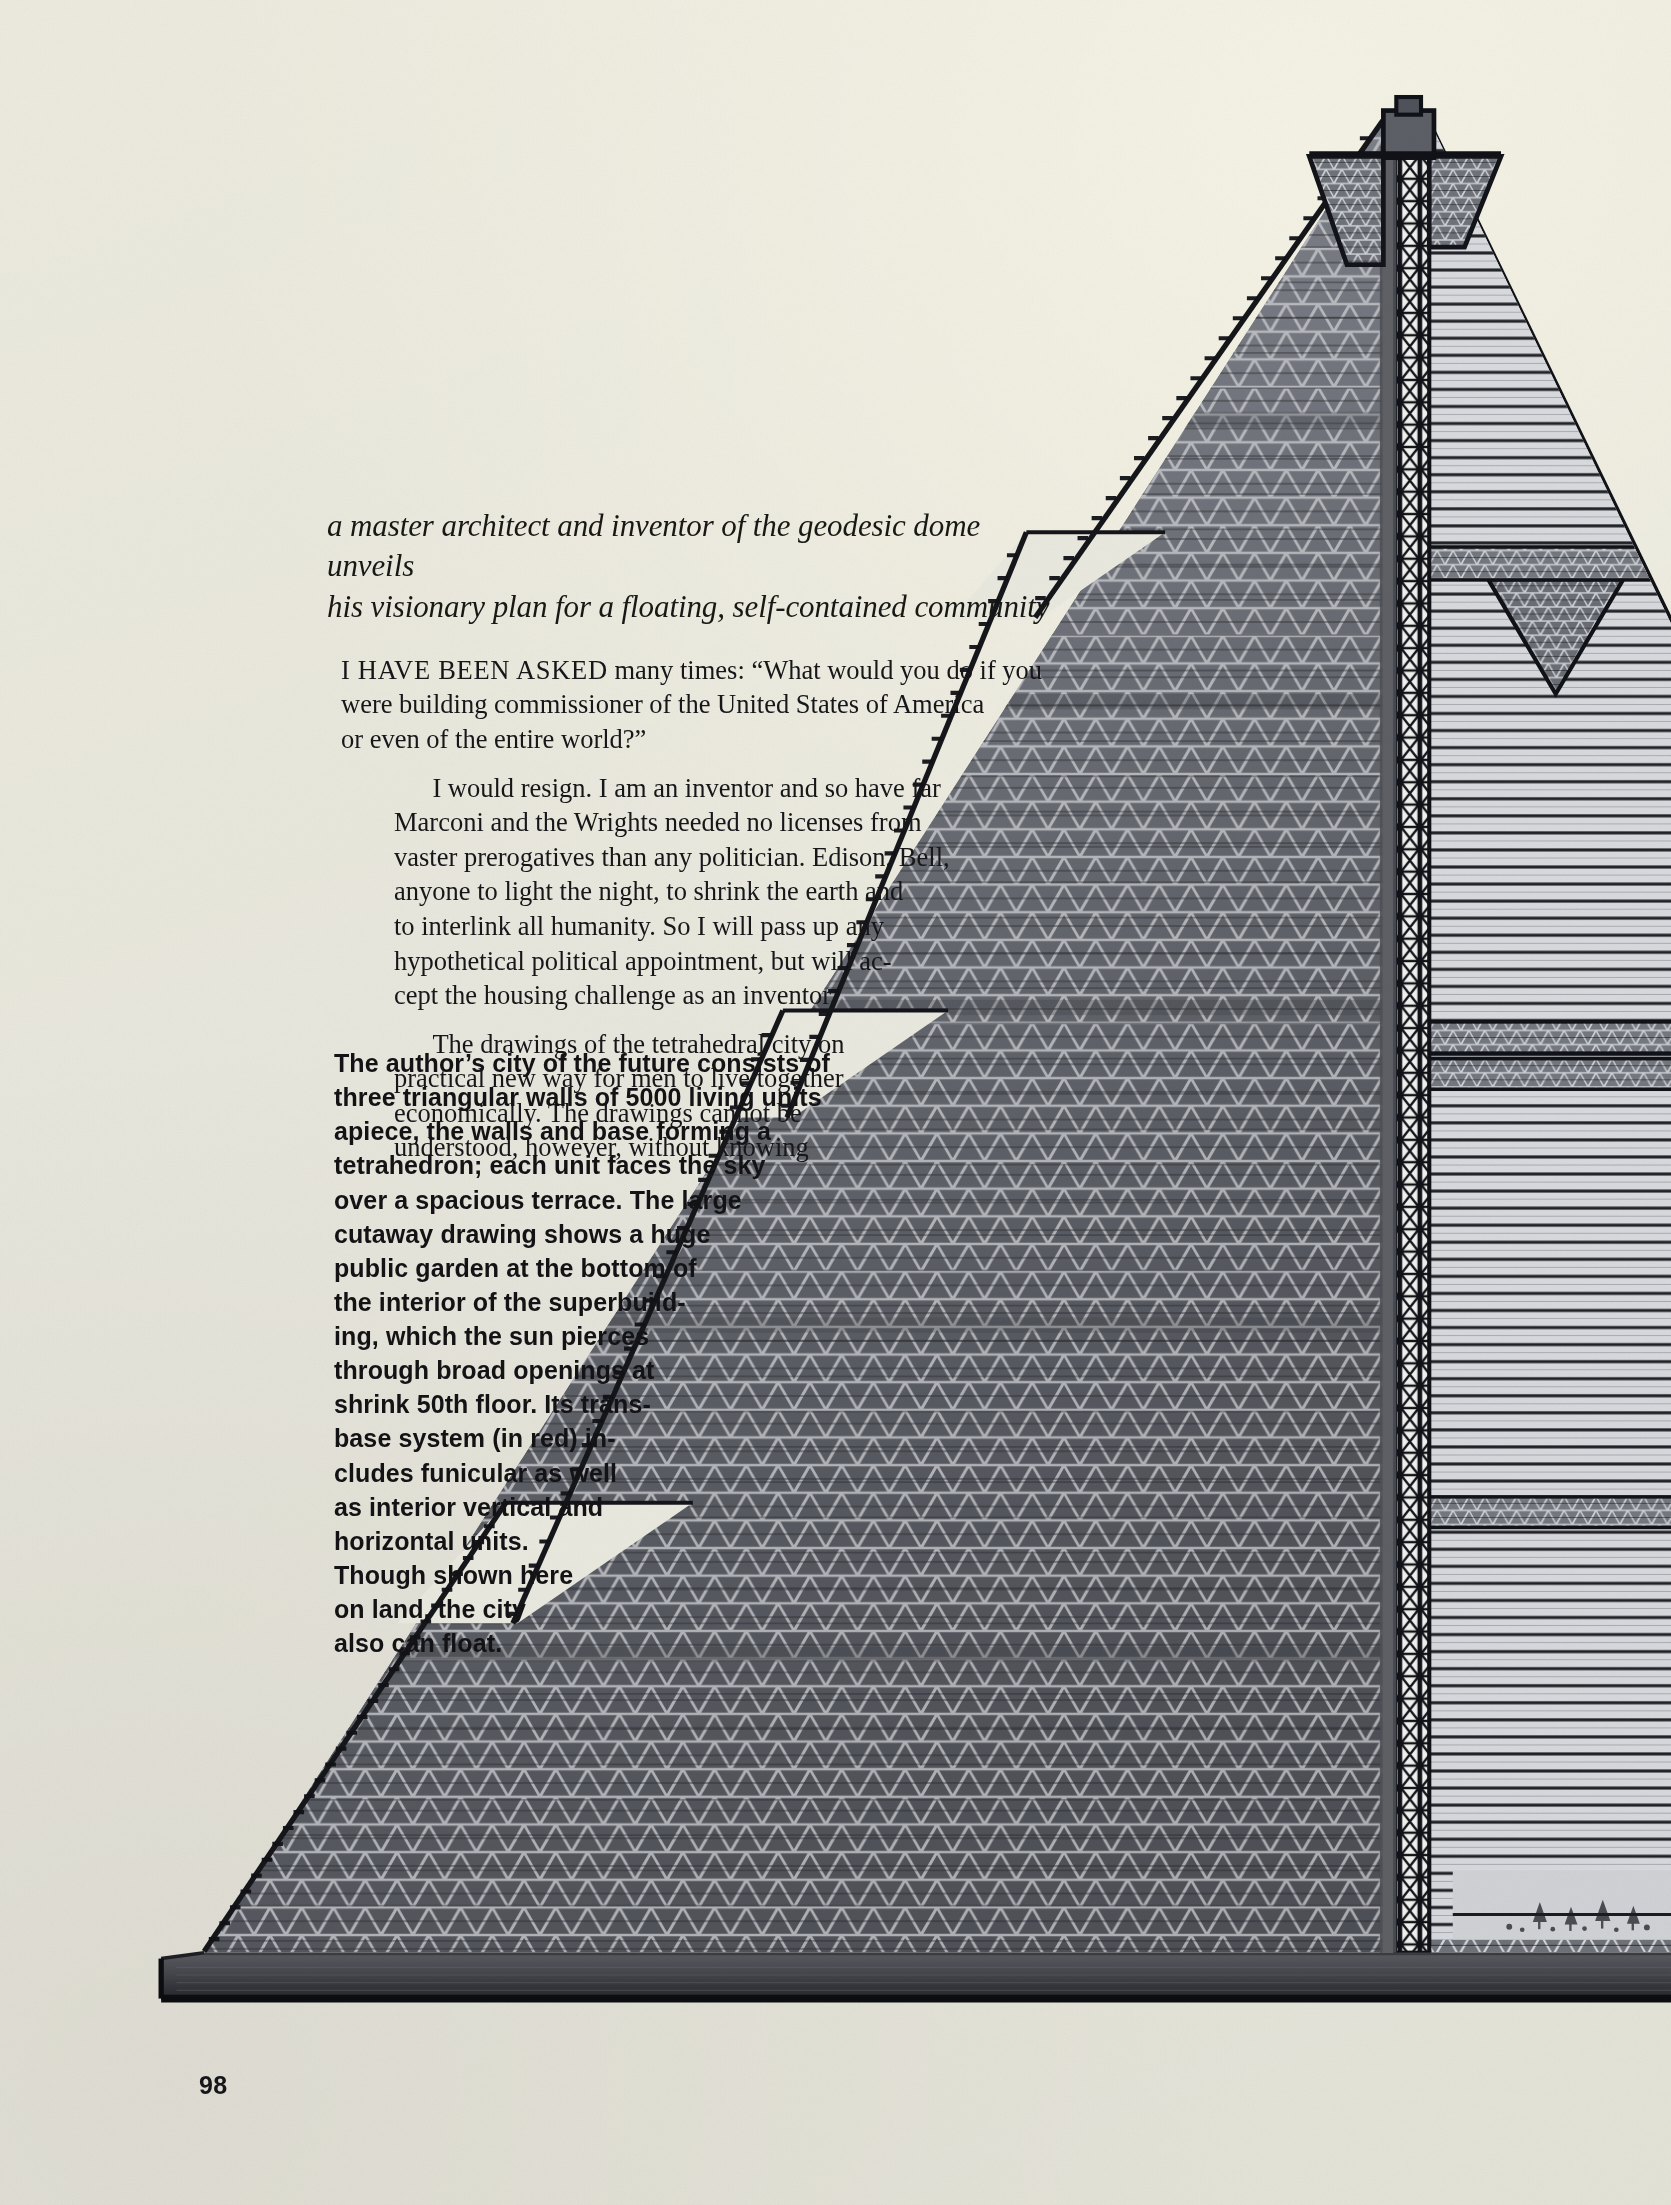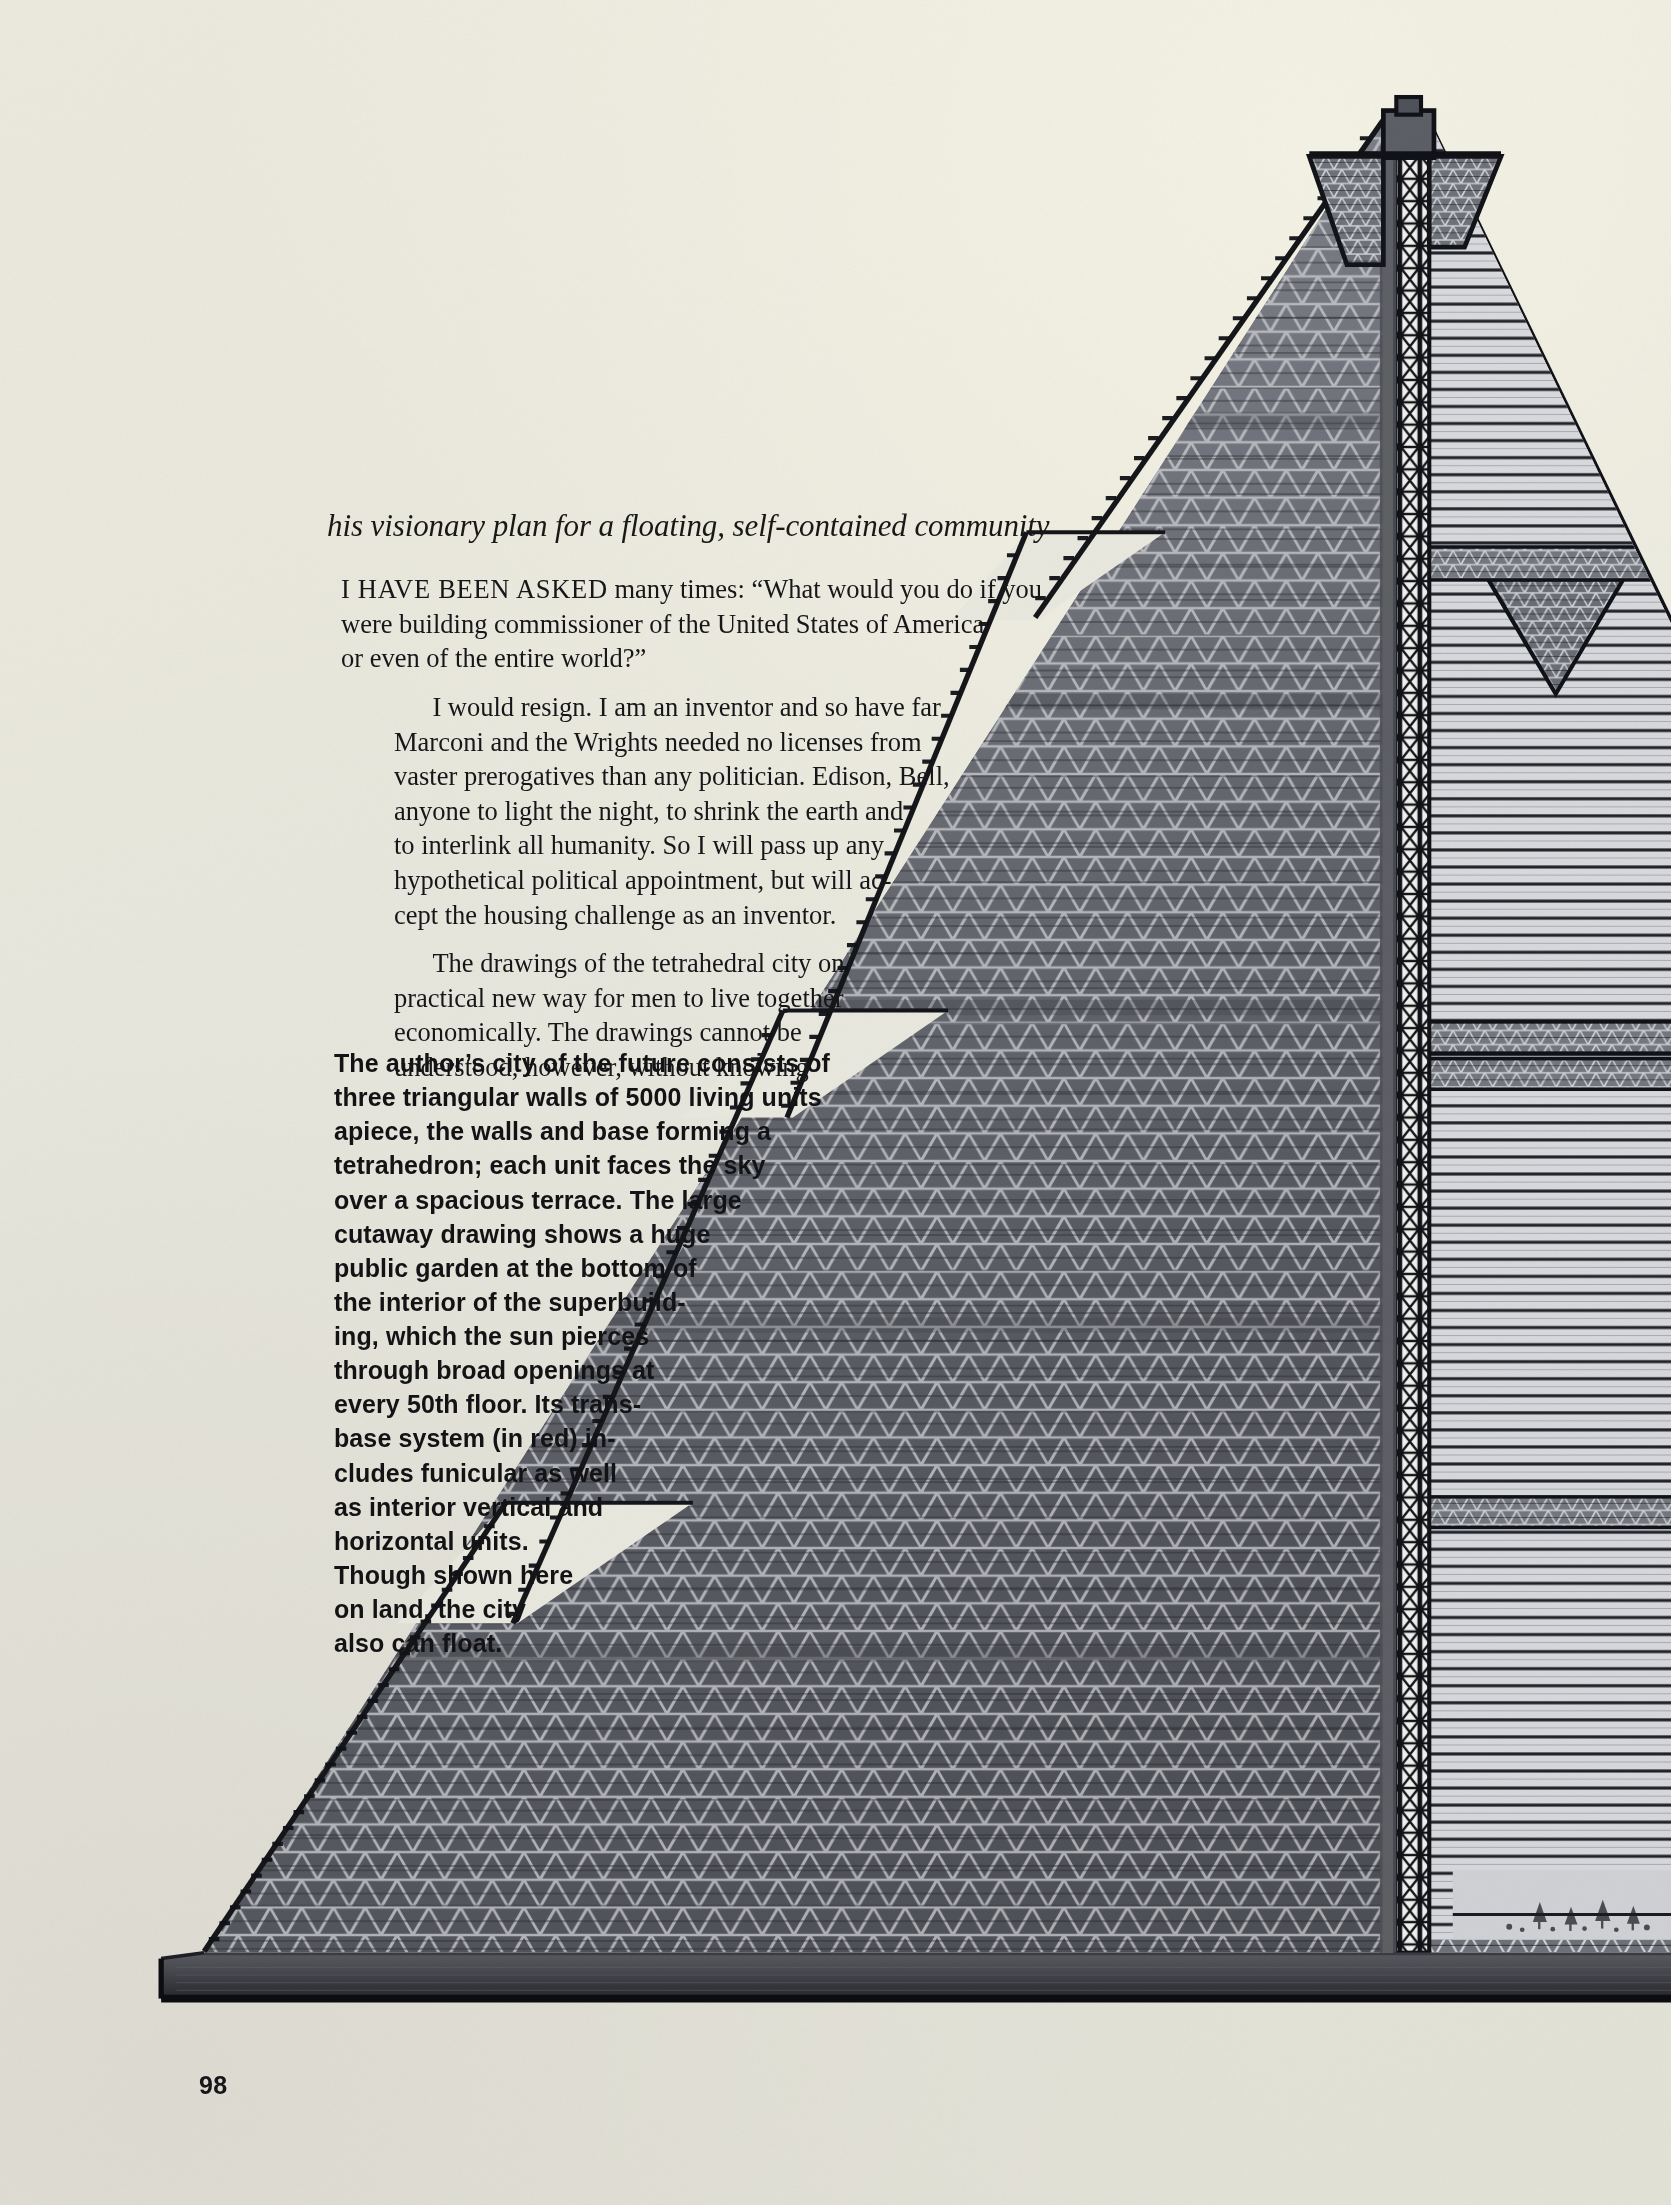--- a/index.html
+++ b/index.html
@@ -417,20 +417,21 @@
       <feComponentTransfer>
           <feFuncA type="linear" slope="0.11"></feFuncA>
         </feComponentTransfer>
     </filter>
     <rect width="2841" height="3749" filter="url(#fgrain)"></rect>
   </svg>
 
   <div class="textcol">
 
     <div class="deck">
+      <span>a master architect and inventor of the geodesic dome unveils</span>
       <span>his visionary plan for a floating, self-contained community</span>
     </div>
 
     <div class="body">
 
       <p>
         <span class="ln"><span class="smallcaps">I HAVE BEEN ASKED</span><span> many times: “What would you do if you</span></span>
         <span class="ln">were building commissioner of the United States of America</span>
         <span class="ln">or even of the entire world?”</span>
       </p>
@@ -459,21 +460,21 @@
     <span class="cl">The author’s city of the future consists of</span>
     <span class="cl">three triangular walls of 5000 living units</span>
     <span class="cl">apiece, the walls and base forming a</span>
     <span class="cl">tetrahedron; each unit faces the sky</span>
     <span class="cl">over a spacious terrace. The large</span>
     <span class="cl">cutaway drawing shows a huge</span>
     <span class="cl">public garden at the bottom of</span>
     <span class="cl">the interior of the superbuild-</span>
     <span class="cl">ing, which the sun pierces</span>
     <span class="cl">through broad openings at</span>
-    <span class="cl">every 50th floor. Its trans-</span>
+    <span class="cl">shrink 50th floor. Its trans-</span>
     <span class="cl">base system (in red) in-</span>
     <span class="cl">cludes funicular as well</span>
     <span class="cl">as interior vertical and</span>
     <span class="cl">horizontal units.</span>
     <span class="cl">Though shown here</span>
     <span class="cl">on land, the city</span>
     <span class="cl">also can float.</span>
   </div>
 
   <div class="folio">98</div>

